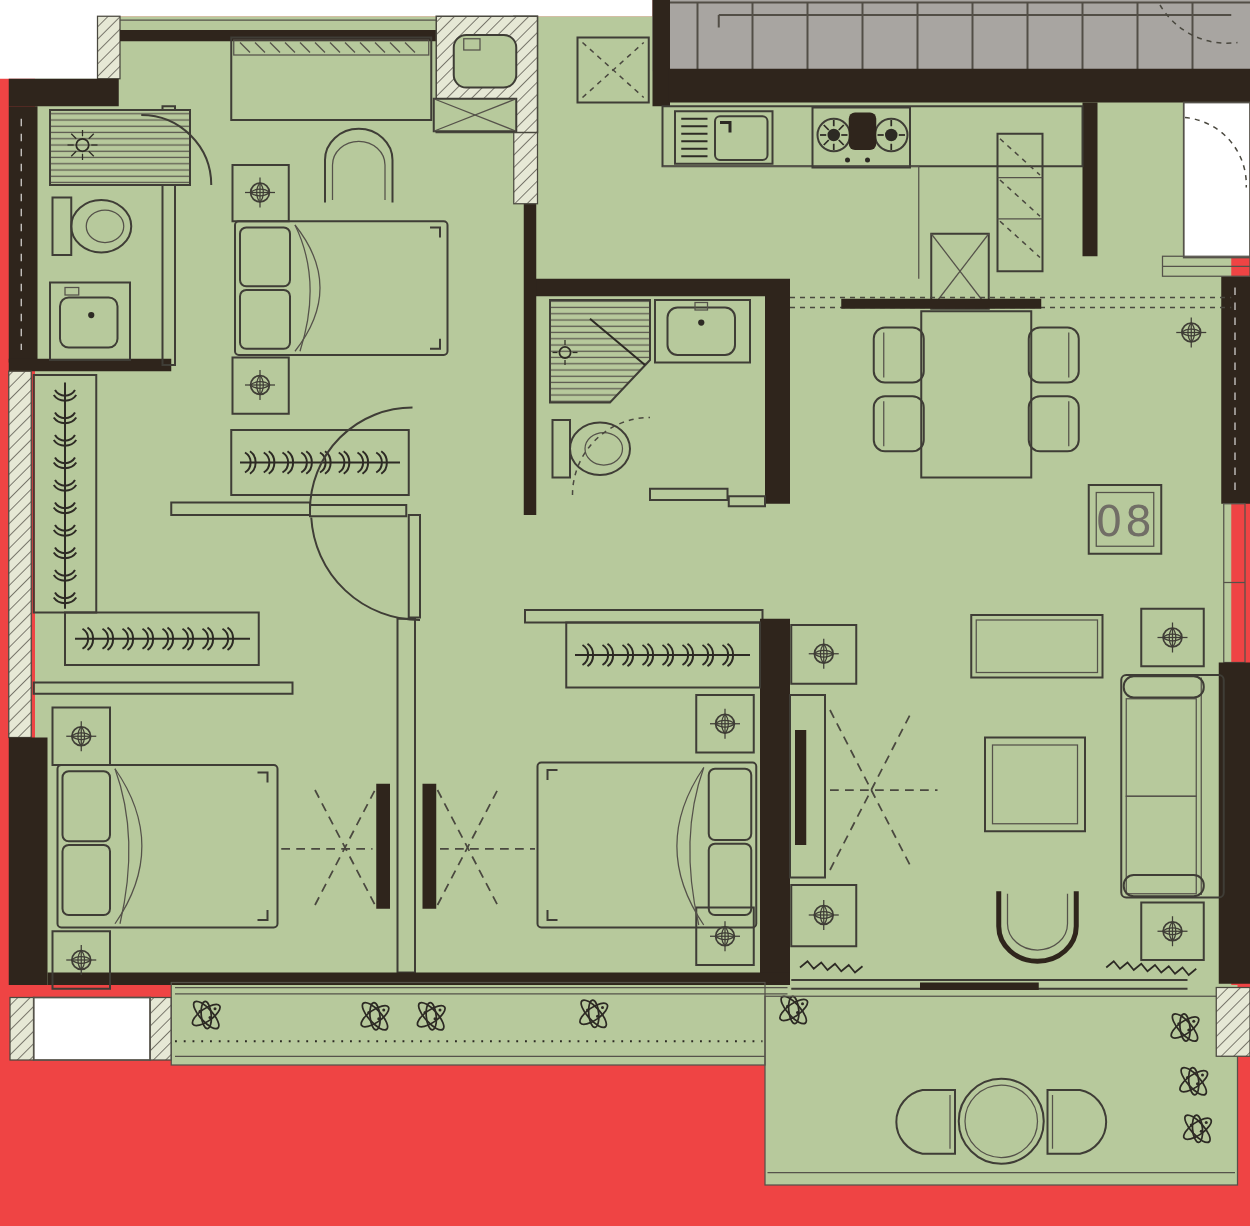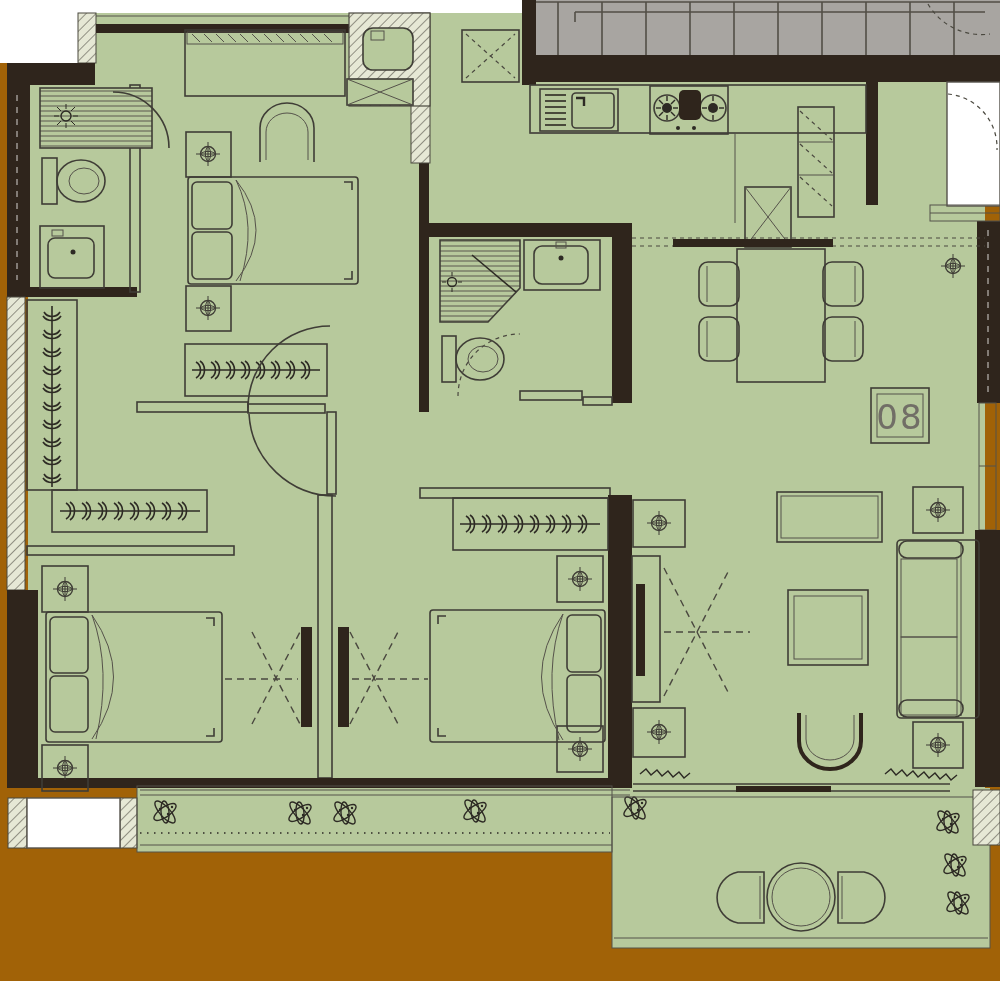--- a/index.html
+++ b/index.html
@@ -1,16 +1,16 @@
 <!DOCTYPE html>
 <html><head>
 <meta charset="utf-8">
 <style>
   html,body{margin:0;padding:0;background:#ffffff;}
-  #canvas{position:relative;width:1000px;height:981px;background:#a16207;overflow:hidden;
+  #canvas{position:relative;width:1000px;height:981px;background:#ef4444;overflow:hidden;
           font-family:"DejaVu Sans", sans-serif;}
   svg{position:absolute;left:0;top:0;}
   .w   {fill:#2f251c;stroke:none;}
   .gry {fill:#a8a5a1;stroke:none;}
   .flr {fill:#b7c99c;stroke:none;}
   .wht {fill:#ffffff;stroke:none;}
   .ol  {fill:none;stroke:#3f3d36;stroke-width:1.6;}
   .olf {fill:#b7c99c;stroke:#3f3d36;stroke-width:1.6;}
   .olw {fill:#ffffff;stroke:#55524a;stroke-width:1.4;}
   .th  {fill:none;stroke:#55524a;stroke-width:1;}

